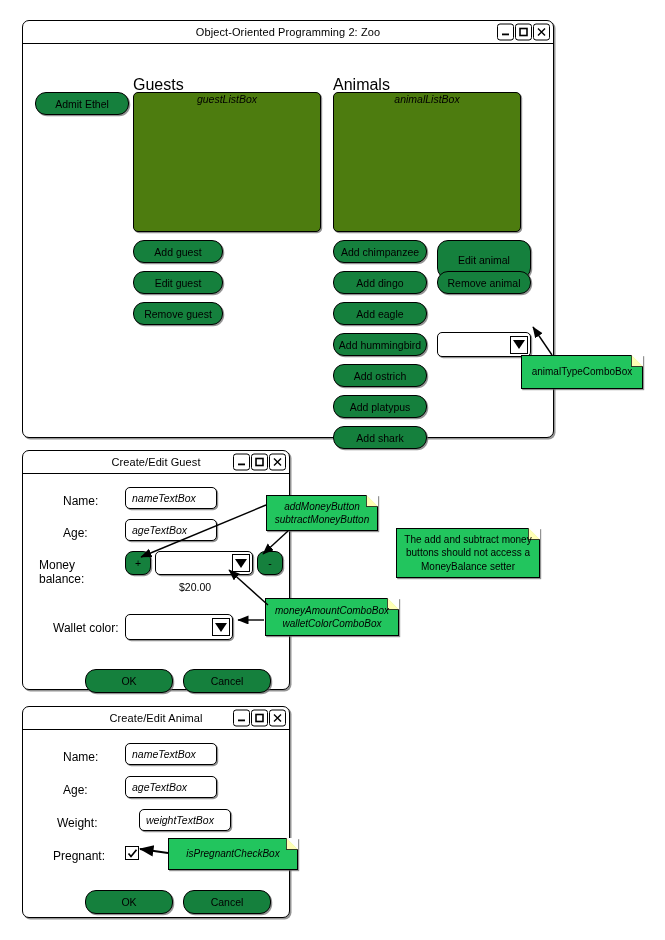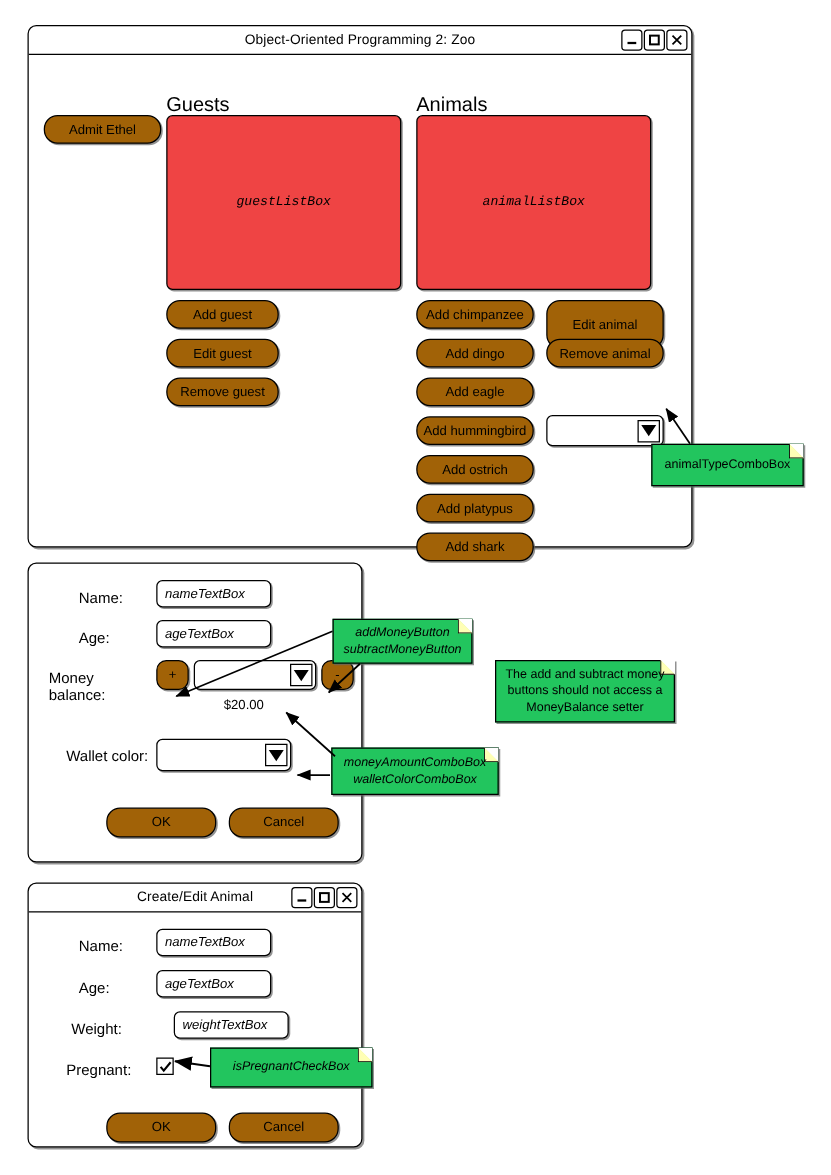--- a/index.html
+++ b/index.html
@@ -16,28 +16,28 @@
   .title-text{font-size:11px;letter-spacing:.1px;}
   .win-btns{position:absolute;right:3px;top:50%;transform:translateY(-50%);
             display:flex;gap:1px;}
   .win-btn{width:17px;height:17px;border:1.5px solid #000;border-radius:3px;
            background:#fff;display:flex;align-items:center;justify-content:center;
            box-sizing:border-box;}
   .win-btn svg{display:block;}
   .body-area{position:relative;width:100%;height:calc(100% - 22px);}
 
   
-  .btn{position:absolute;background:#a16207;border:1.5px solid #000;
+  .btn{position:absolute;background:#15803d;border:1.5px solid #000;
        border-radius:11px;display:flex;align-items:center;justify-content:center;
        font-size:10.5px;box-sizing:border-box;
        box-shadow:1.2px 1.2px 0 rgba(100,100,100,.7);}
-  .listbox{position:absolute;background:#ef4444;border:1.5px solid #000;
+  .listbox{position:absolute;background:#4d7c0f;border:1.5px solid #000;
            border-radius:5px;box-sizing:border-box;
            box-shadow:1.2px 1.2px 0 rgba(100,100,100,.7);
-           display:flex;align-items:center;justify-content:center;font-family:Liberation Mono, monospace;}
+           display:flex;align-items:flex-start;justify-content:center;}
   .listbox span{font-style:italic;font-size:10.5px;}
   .grouplabel{position:absolute;font-size:16px;}
   .textbox{position:absolute;background:#fff;border:1.5px solid #000;
            border-radius:5px;box-sizing:border-box;
            display:flex;align-items:center;padding-left:6px;
            font-style:italic;font-size:10.5px;
            box-shadow:1.2px 1.2px 0 rgba(100,100,100,.7);}
   .fieldlabel{position:absolute;font-size:12px;}
   .combo{position:absolute;background:#fff;border:1.5px solid #000;
          border-radius:5px;box-sizing:border-box;
@@ -160,20 +160,40 @@
   </div>
 </div>
 
 <div class="note" style="left:521px;top:355px;width:122px;height:34px;">
   <span class="foldline"></span>
     <span class="fold"></span>
   <span class="note-inner">animalTypeComboBox</span>
 </div>
 
 <div class="window" style="left:22px;top:450px;width:268px;height:240px;">
+  <div class="titlebar">
+    <span class="title-text">Create/Edit Guest</span>
+    <span class="win-btns">
+      <span class="win-btn">
+        <svg width="11" height="11" viewBox="0 0 11 11">
+            <rect x="2" y="7" width="7" height="1.8" fill="#000"></rect>
+          </svg>
+        </span>
+      <span class="win-btn">
+        <svg width="11" height="11" viewBox="0 0 11 11">
+            <rect x="2" y="2" width="7" height="7" fill="none" stroke="#000" stroke-width="1.6"></rect>
+          </svg>
+        </span>
+      <span class="win-btn">
+        <svg width="11" height="11" viewBox="0 0 11 11">
+            <path d="M2 2 L9 9 M9 2 L2 9" stroke="#000" stroke-width="1.4" fill="none"></path>
+          </svg>
+        </span>
+    </span>
+  </div>
   <div class="body-area">
     <span class="fieldlabel" style="left:40px;top:20px;width:58px;">Name:</span>
     <div class="textbox" style="left:102px;top:13px;width:92px;height:22px;">
       <span>nameTextBox</span>
       </div>
 
     <span class="fieldlabel" style="left:40px;top:52px;width:58px;">Age:</span>
     <div class="textbox" style="left:102px;top:45px;width:92px;height:22px;">
       <span>ageTextBox</span>
       </div>

